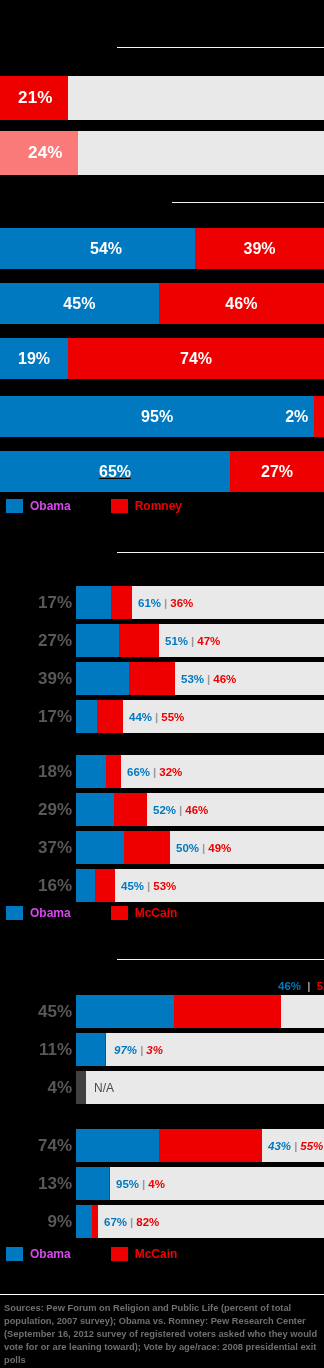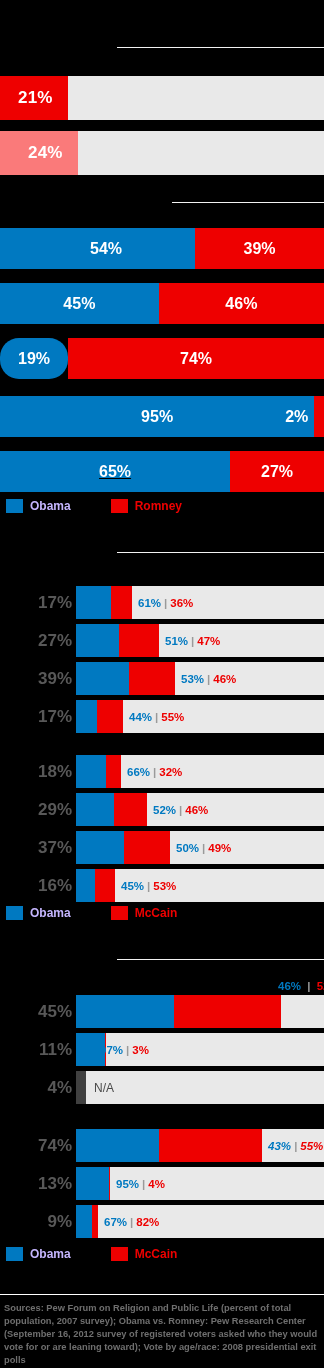--- a/index.html
+++ b/index.html
@@ -26,21 +26,21 @@
   .fullbar .seg span{color:#fff;font-size:16px;font-weight:bold;}
   .fullbar .seg.blue{background:#0079c1;}
   .fullbar .seg.red{background:#ee0000;}
   .fullbar .seg.right span{position:absolute;right:6px;}
 
   
   .legend{position:absolute;left:6px;display:flex;align-items:center;gap:7px;font-size:12px;font-weight:bold;}
   .legend .sw{width:17px;height:14px;display:inline-block;}
   .legend .sw.blue{background:#0079c1;}
   .legend .sw.red{background:#ee0000;}
-  .legend .lb.blue{color:#c4b5fd;}
+  .legend .lb.blue{color:#d946ef;}
   .legend .lb.red{color:#ee0000;}
   .legend .gap{width:26px;display:inline-block;}
 
   
   .row{position:absolute;left:0;width:324px;height:33px;}
   .row .share{
     position:absolute;left:0;top:0;height:33px;width:72px;
     display:flex;align-items:center;justify-content:flex-end;
     color:#585858;font-size:17px;font-weight:bold;
   }
@@ -105,21 +105,21 @@
   <div class="fullbar" style="top:283px;">
     <div class="seg blue" style="width:49%;">
       <span>45%</span>
     </div>
     <div class="seg red" style="width:51%;">
       <span>46%</span>
     </div>
   </div>
 
   <div class="fullbar" style="top:338px;">
-    <div class="seg blue" style="width:21%;border-radius:19px;">
+    <div class="seg blue" style="width:21%;">
       <span>19%</span>
     </div>
     <div class="seg red" style="width:79%;">
       <span>74%</span>
     </div>
   </div>
 
   <div class="fullbar" style="top:396px;">
     <div class="seg blue right" style="width:97%;">
       <span style="position:absolute;left:50%;transform:translateX(-50%);right:auto;">95%</span>
@@ -273,21 +273,21 @@
       <div class="seg blue" style="width:98px;"></div>
       <div class="seg red" style="left:98px;width:107px;"></div>
     </div>
   </div>
 
   <div class="row" style="top:1033px;">
     <div class="share">11%</div>
     <div class="track">
       <div class="seg blue" style="width:29px;"></div>
       <div class="seg red" style="left:29px;width:1px;"></div>
-      <div class="lbl" style="left:24px;">
+      <div class="lbl" style="left:38px;font-style:italic;">
         <span class="b">97%</span>
         <span class="sep">|</span>
         <span class="r">3%</span>
       </div>
     </div>
   </div>
 
   <div class="row" style="top:1071px;">
     <div class="share">4%</div>
     <div class="track">

